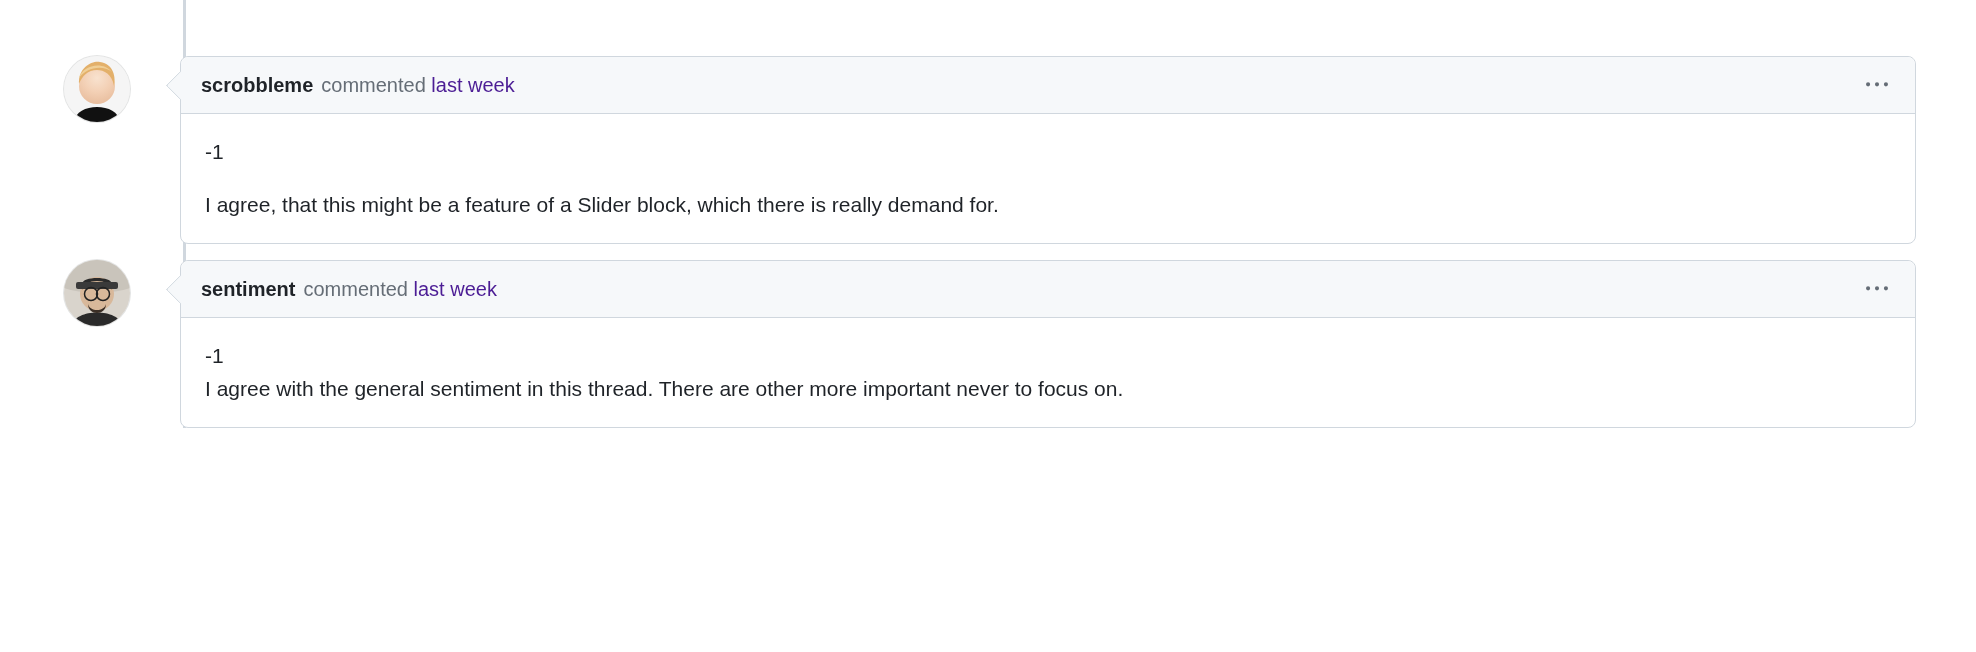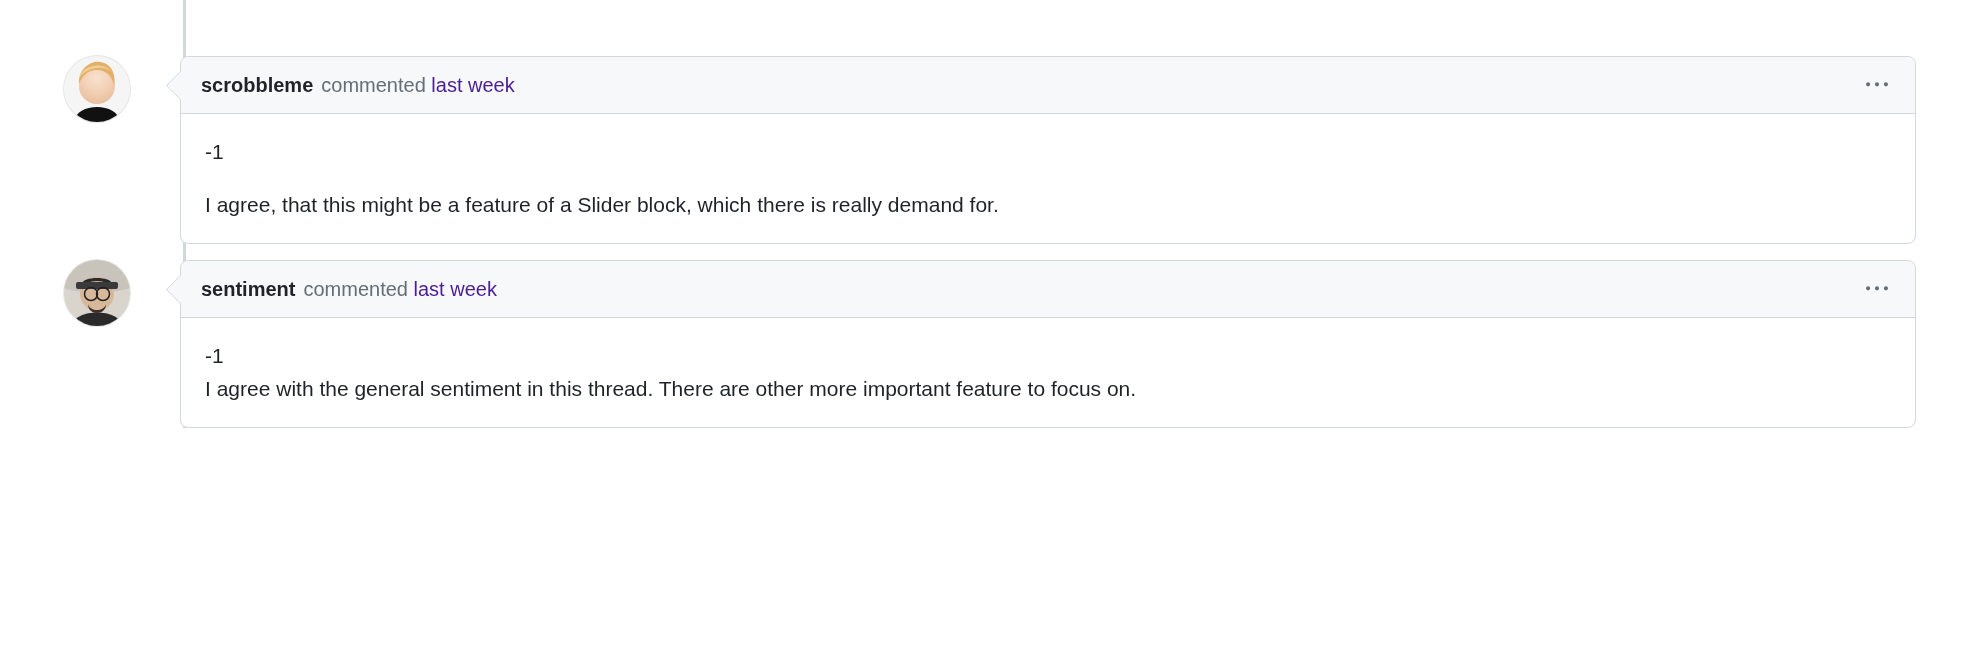--- a/index.html
+++ b/index.html
@@ -168,19 +168,19 @@
         <a href="#" class="timestamp-link">last week</a>
         <div class="kebab" role="button" aria-label="Show options">
           <svg width="22" height="22" viewBox="0 0 16 16" fill="currentColor">
             <path d="M8 9a1.5 1.5 0 1 0 0-3 1.5 1.5 0 0 0 0 3ZM1.5 9a1.5 1.5 0 1 0 0-3 1.5 1.5 0 0 0 0 3Zm13 0a1.5 1.5 0 1 0 0-3 1.5 1.5 0 0 0 0 3Z"></path>
           </svg>
         </div>
       </div>
       <div class="comment-body">
         <p>
           <span>-1</span><br>
-          <span>I agree with the general sentiment in this thread. There are other more important feature to focus on.</span>
+          <span>I agree with the general sentiment in this thread. There are other more important never to focus on.</span>
         </p>
       </div>
     </div>
   </div>
 
 </div>
 
 </body></html>

